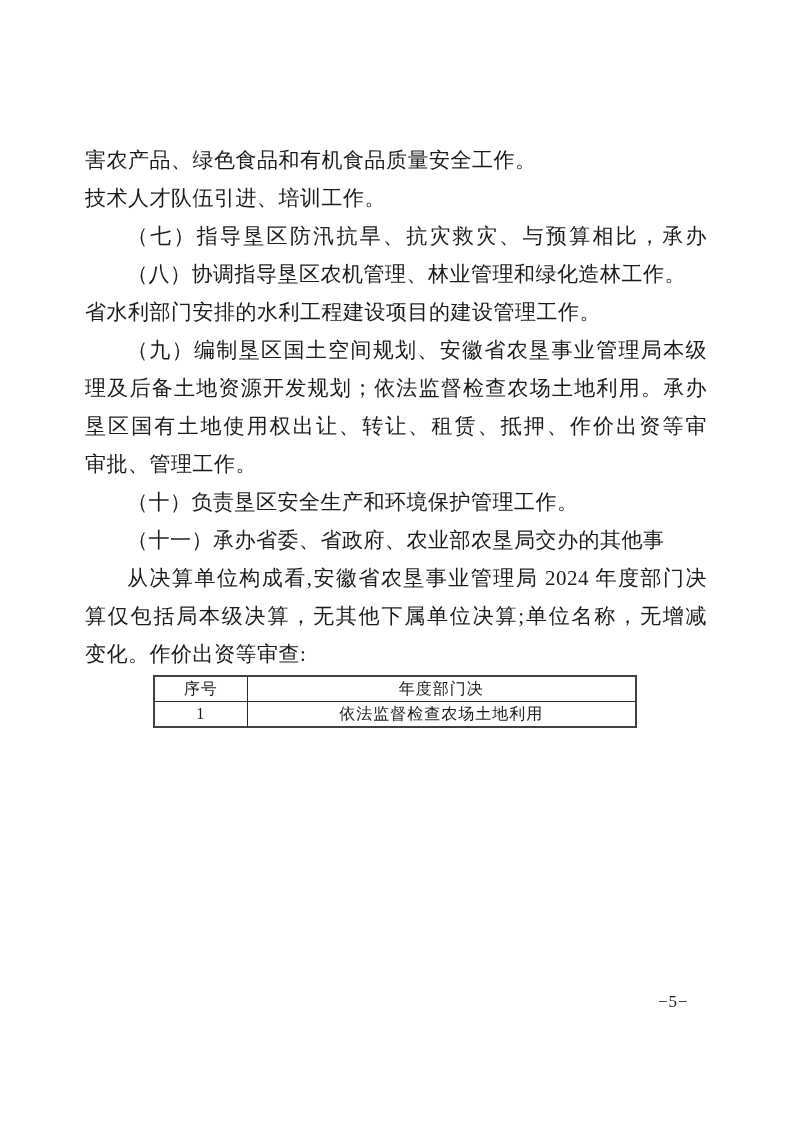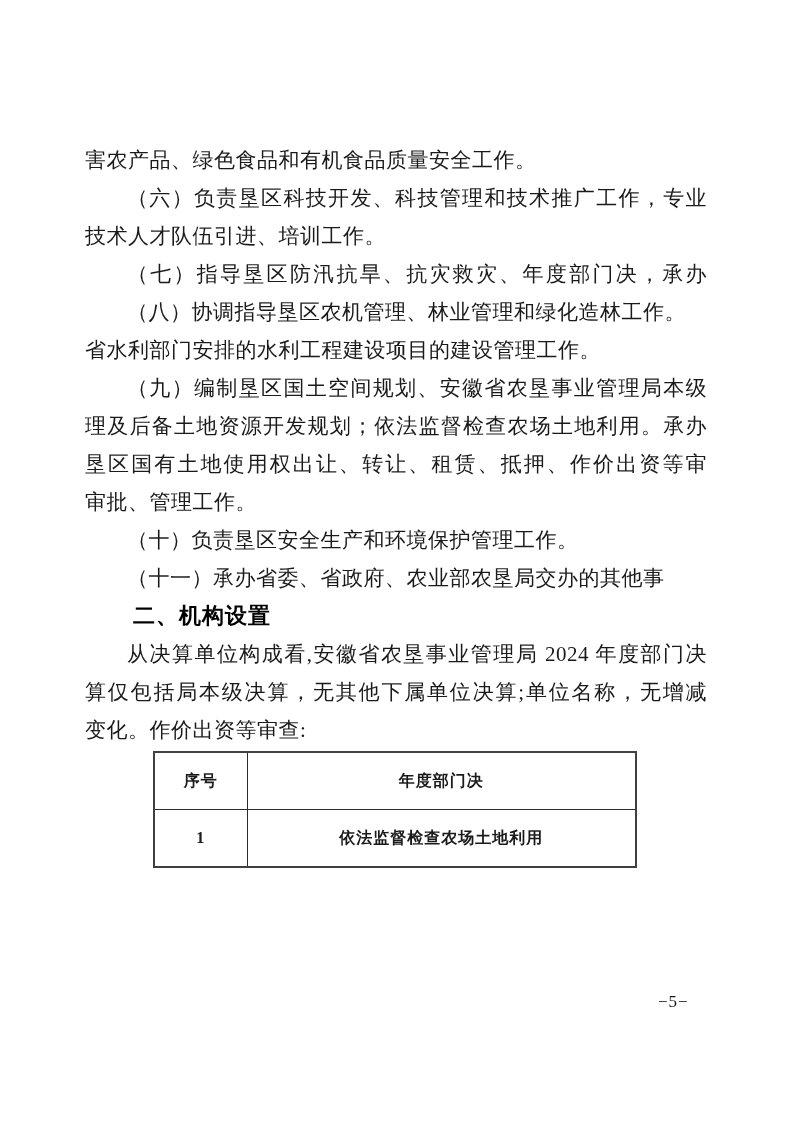--- a/index.html
+++ b/index.html
@@ -45,24 +45,24 @@
     margin-left: 68px;
     margin-top: 2px;
     width: 482px;
     border: 2px solid #404040;
     font-size: 16px;
   }
   .doc-table th, .doc-table td {
     border: 1px solid #2b2b2b;
     height: 24px;
     line-height: 24px;
-    padding: 16px;
+    padding: 0;
     text-align: center;
     vertical-align: middle;
-    font-weight: bold;
+    font-weight: normal;
     letter-spacing: 1px;
     overflow: hidden;
   }
   .col-seq { width: 93px; }
   .col-name { width: 389px; }
   .page-number {
     position: absolute;
     top: 992px;
     left: 658px;
     font-size: 17px;
@@ -70,32 +70,30 @@
     color: #1a1a1a;
   }
 </style>
 </head>
 <body>
 
 <div class="page">
   <div class="content">
 
     <div class="line">害农产品、绿色食品和有机食品质量安全工作。</div>
-    <div class="line indent fill">（六）负责垦区科技开发、科技管理和技术推广工作，专业</div>
     <div class="line">技术人才队伍引进、培训工作。</div>
-    <div class="line indent fill">（七）指导垦区防汛抗旱、抗灾救灾、年度部门决，承办</div>
+    <div class="line indent fill">（七）指导垦区防汛抗旱、抗灾救灾、与预算相比，承办</div>
     <div class="line indent">（八）协调指导垦区农机管理、林业管理和绿化造林工作。</div>
     <div class="line">省水利部门安排的水利工程建设项目的建设管理工作。</div>
     <div class="line indent fill">（九）编制垦区国土空间规划、安徽省农垦事业管理局本级</div>
     <div class="line fill">理及后备土地资源开发规划；依法监督检查农场土地利用。承办</div>
     <div class="line fill">垦区国有土地使用权出让、转让、租赁、抵押、作价出资等审查、</div>
     <div class="line">审批、管理工作。</div>
     <div class="line indent">（十）负责垦区安全生产和环境保护管理工作。</div>
     <div class="line indent">（十一）承办省委、省政府、农业部农垦局交办的其他事项。</div>
-    <div class="line heading">二、机构设置</div>
     <div class="line indent fill">从决算单位构成看,安徽省农垦事业管理局 2024 年度部门决</div>
     <div class="line fill">算仅包括局本级决算，无其他下属单位决算;单位名称，无增减</div>
     <div class="line">变化。作价出资等审查:</div>
 
     <table class="doc-table">
       <colgroup>
         <col class="col-seq">
         <col class="col-name">
       </colgroup>
       <thead>

